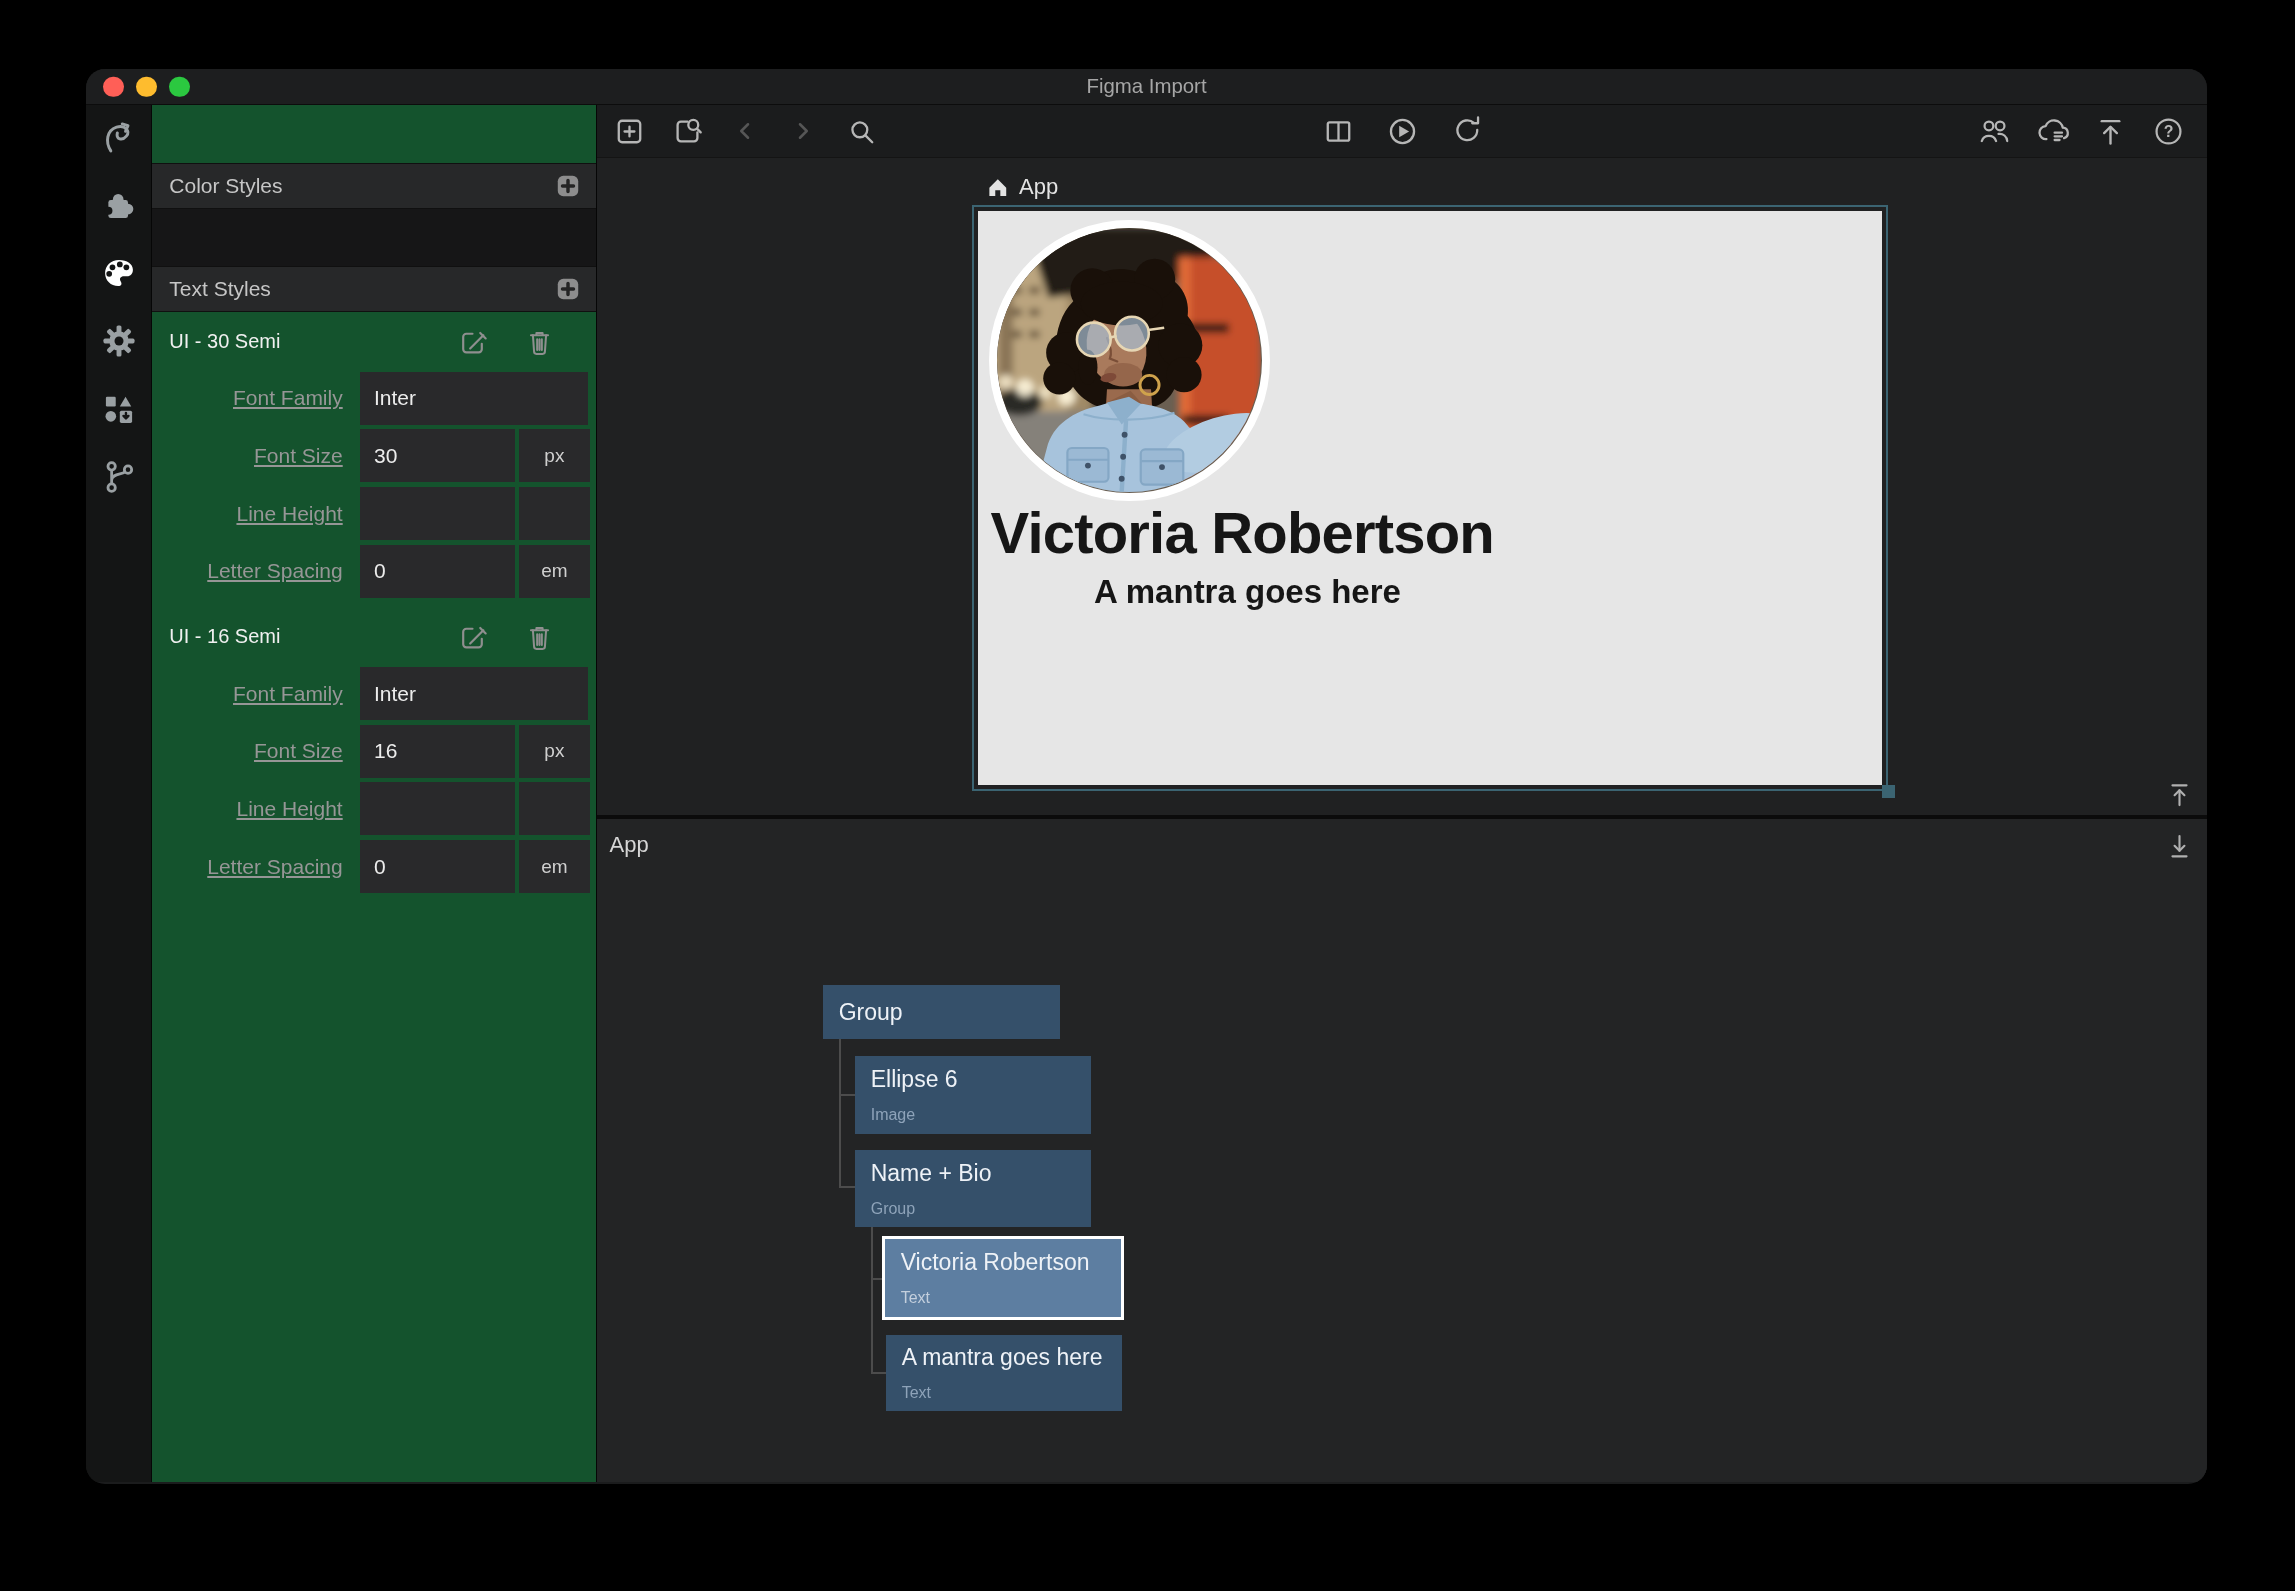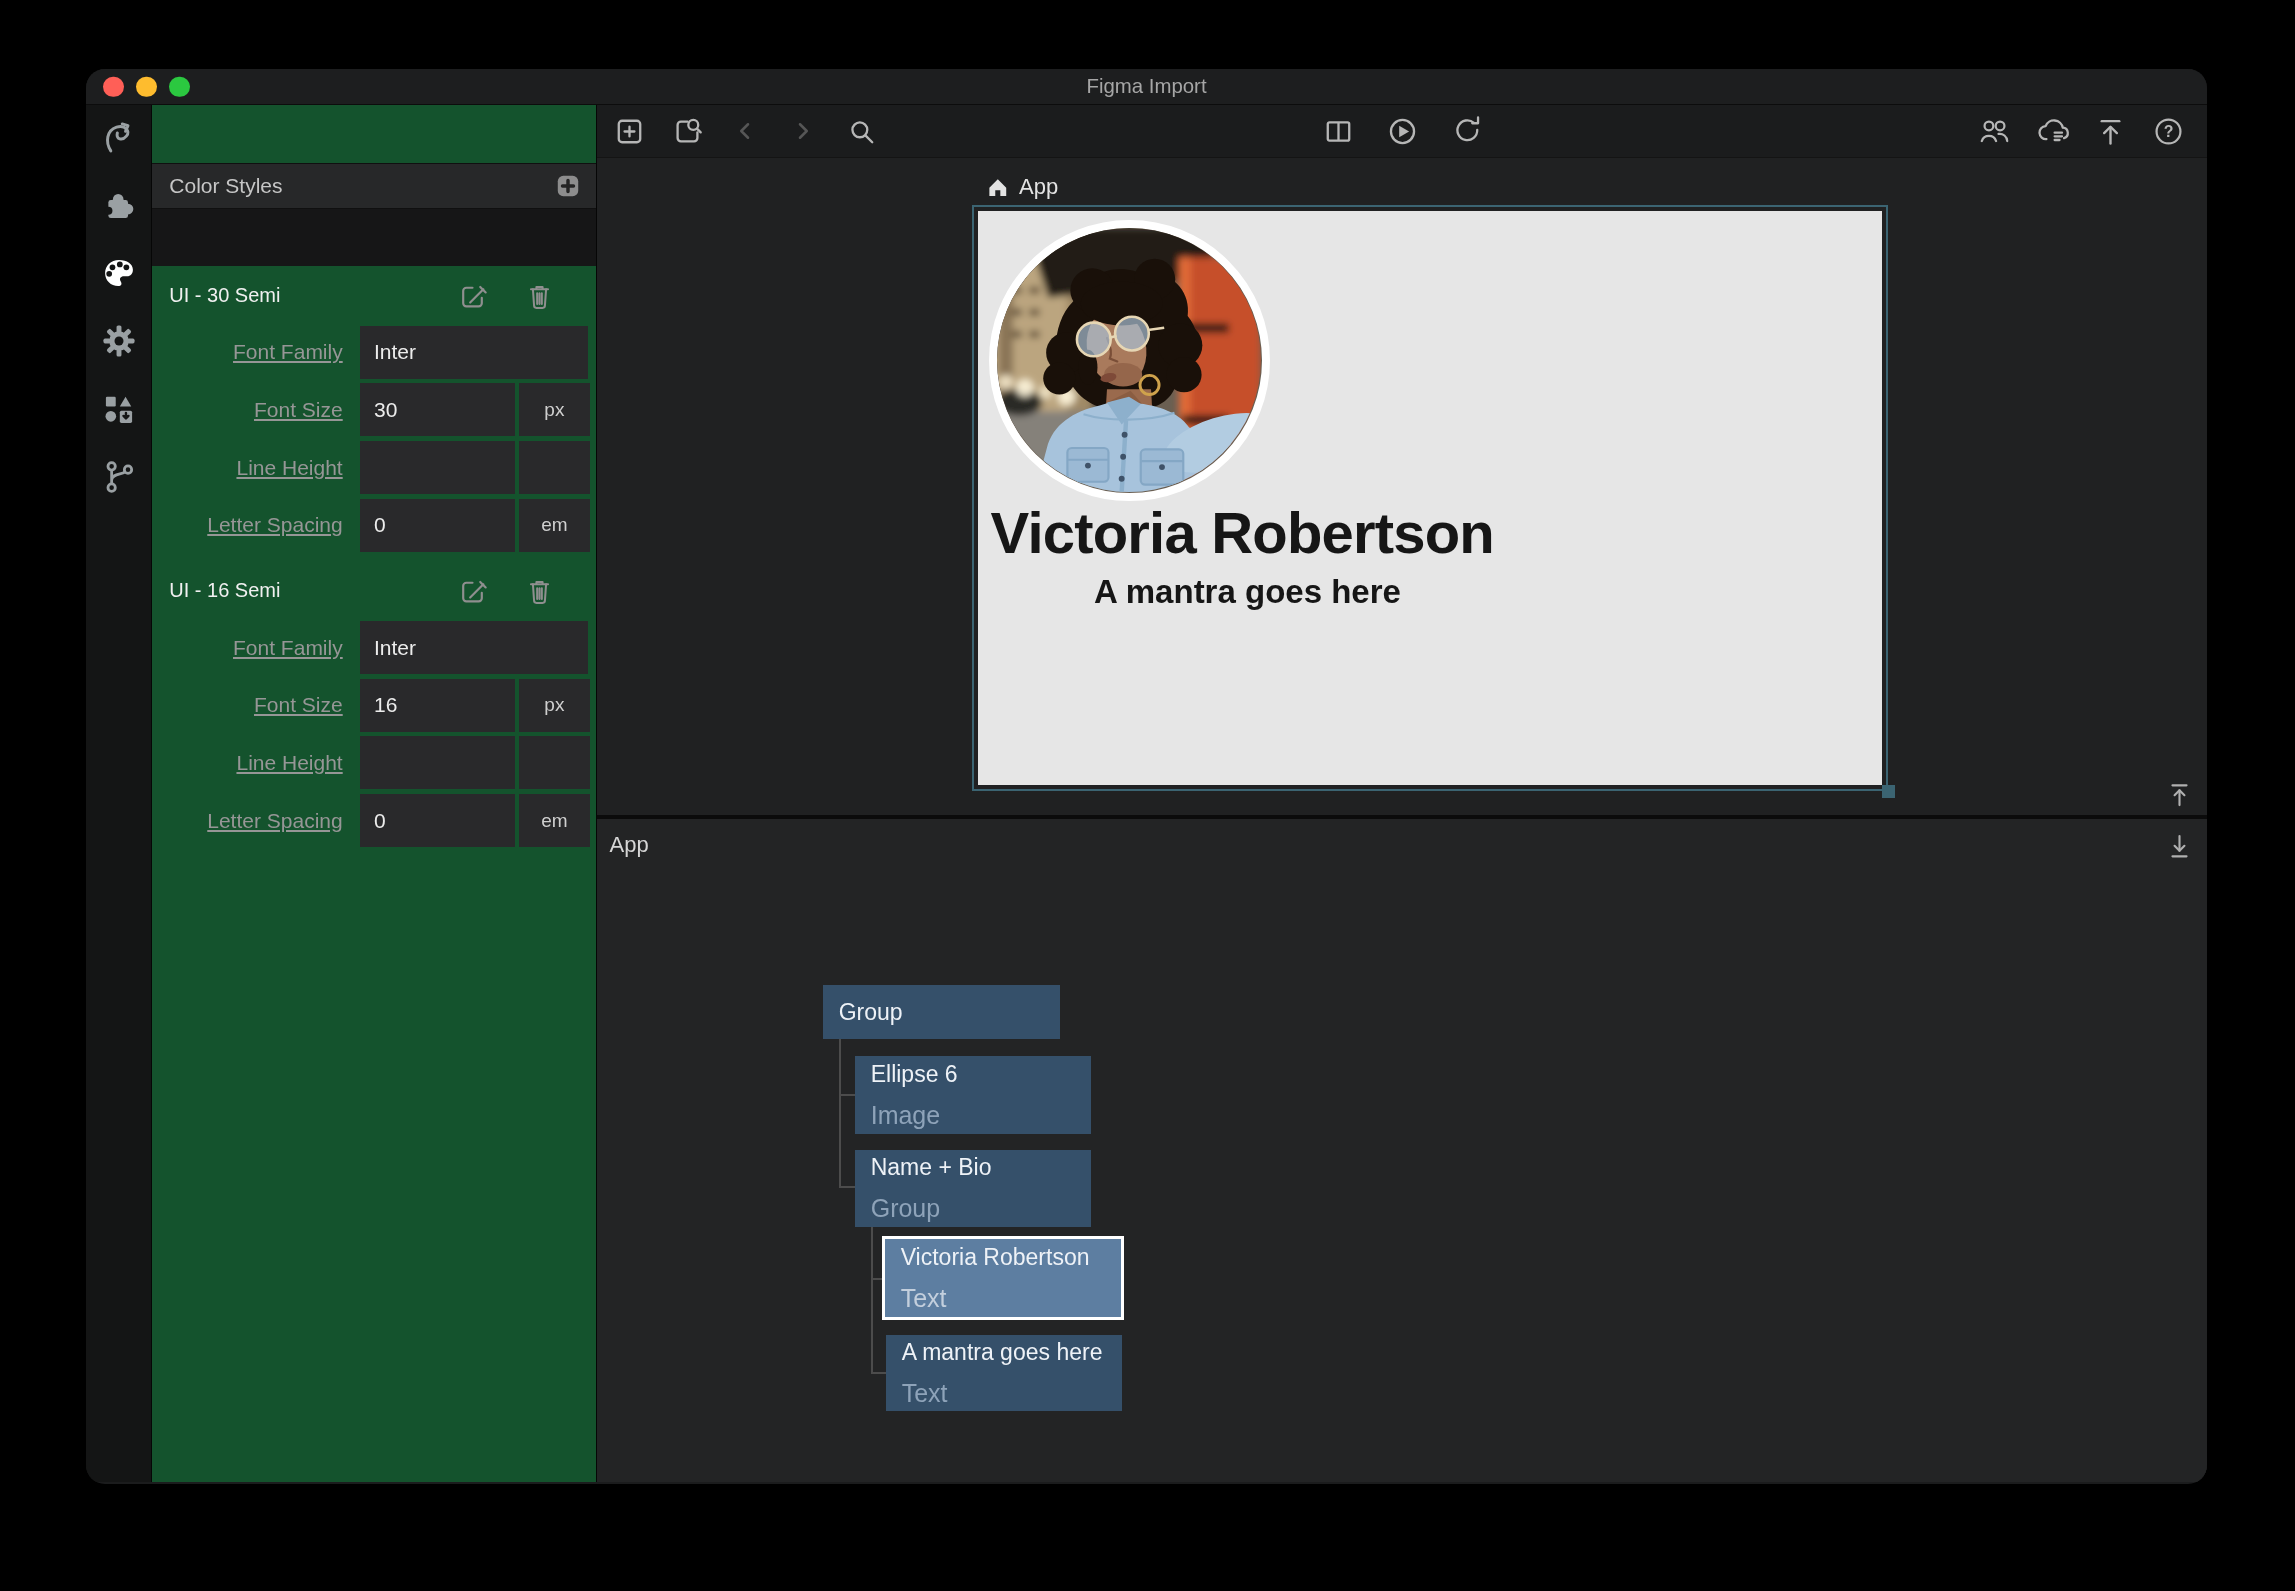--- a/index.html
+++ b/index.html
@@ -76,21 +76,21 @@
 
   .hdivider { height:3.9px; background:#0b0b0b; }
 
   
   .nodegraph { height:663px; position:relative; background:#232425; }
   .graph-header { position:absolute; left:12.6px; top:12.6px; color:#d6d6d6; font-size:22px; }
   .jump-down { right:9.4px; top:9.4px; }
   .node { position:absolute; background:#35506a; padding-left:15.7px;
           display:flex; flex-direction:column; justify-content:center; cursor:pointer; }
   .n-title { font-size:23px; color:#eef2f7; white-space:nowrap; }
-  .n-sub { font-size:25px; color:#8ea3b9; margin-top:13px; }
+  .n-sub { font-size:16px; color:#8ea3b9; margin-top:13px; }
   .node.selected { background:#5d7ea1; border:3.1px solid #ffffff; }
   .node.selected .n-sub { color:#c3cfdd; }
   .connector { position:absolute; background:#4c4c4c; }
 
   svg { display:block; }
 </style>
 </head>
 <body>
 
 <div id="screen">
@@ -178,20 +178,29 @@
         <div class="plus-btn">
           <svg width="22" height="22" viewBox="0 0 28 28">
             <rect x="1" y="1" width="26" height="26" rx="7" fill="#8d8d8d"></rect>
             <path d="M14 7 v14 M7 14 h14" stroke="#242424" stroke-width="4.4" stroke-linecap="round"></path>
           </svg>
         </div>
       </div>
 
       <div class="color-empty"></div>
 
+      <div class="section-header">
+        <div class="section-title">Text Styles</div>
+        <div class="plus-btn">
+          <svg width="22" height="22" viewBox="0 0 28 28">
+            <rect x="1" y="1" width="26" height="26" rx="7" fill="#8d8d8d"></rect>
+            <path d="M14 7 v14 M7 14 h14" stroke="#242424" stroke-width="4.4" stroke-linecap="round"></path>
+          </svg>
+        </div>
+      </div>
 
       <div class="style-title-row">
         <div class="style-name">UI - 30 Semi</div>
         <div class="row-icons">
           <span>
             <svg width="31" height="31" viewBox="0 0 40 40" fill="none" stroke="currentColor" stroke-width="2.8" stroke-linecap="round" stroke-linejoin="round">
               <path d="M32 23 v7 a4 4 0 0 1 -4 4 H12 a4 4 0 0 1 -4 -4 V14 a4 4 0 0 1 4 -4 h8"></path>
               <path d="M17 29 L34 12"></path>
                   <path d="M30 9 L37 16"></path>
             </svg>

